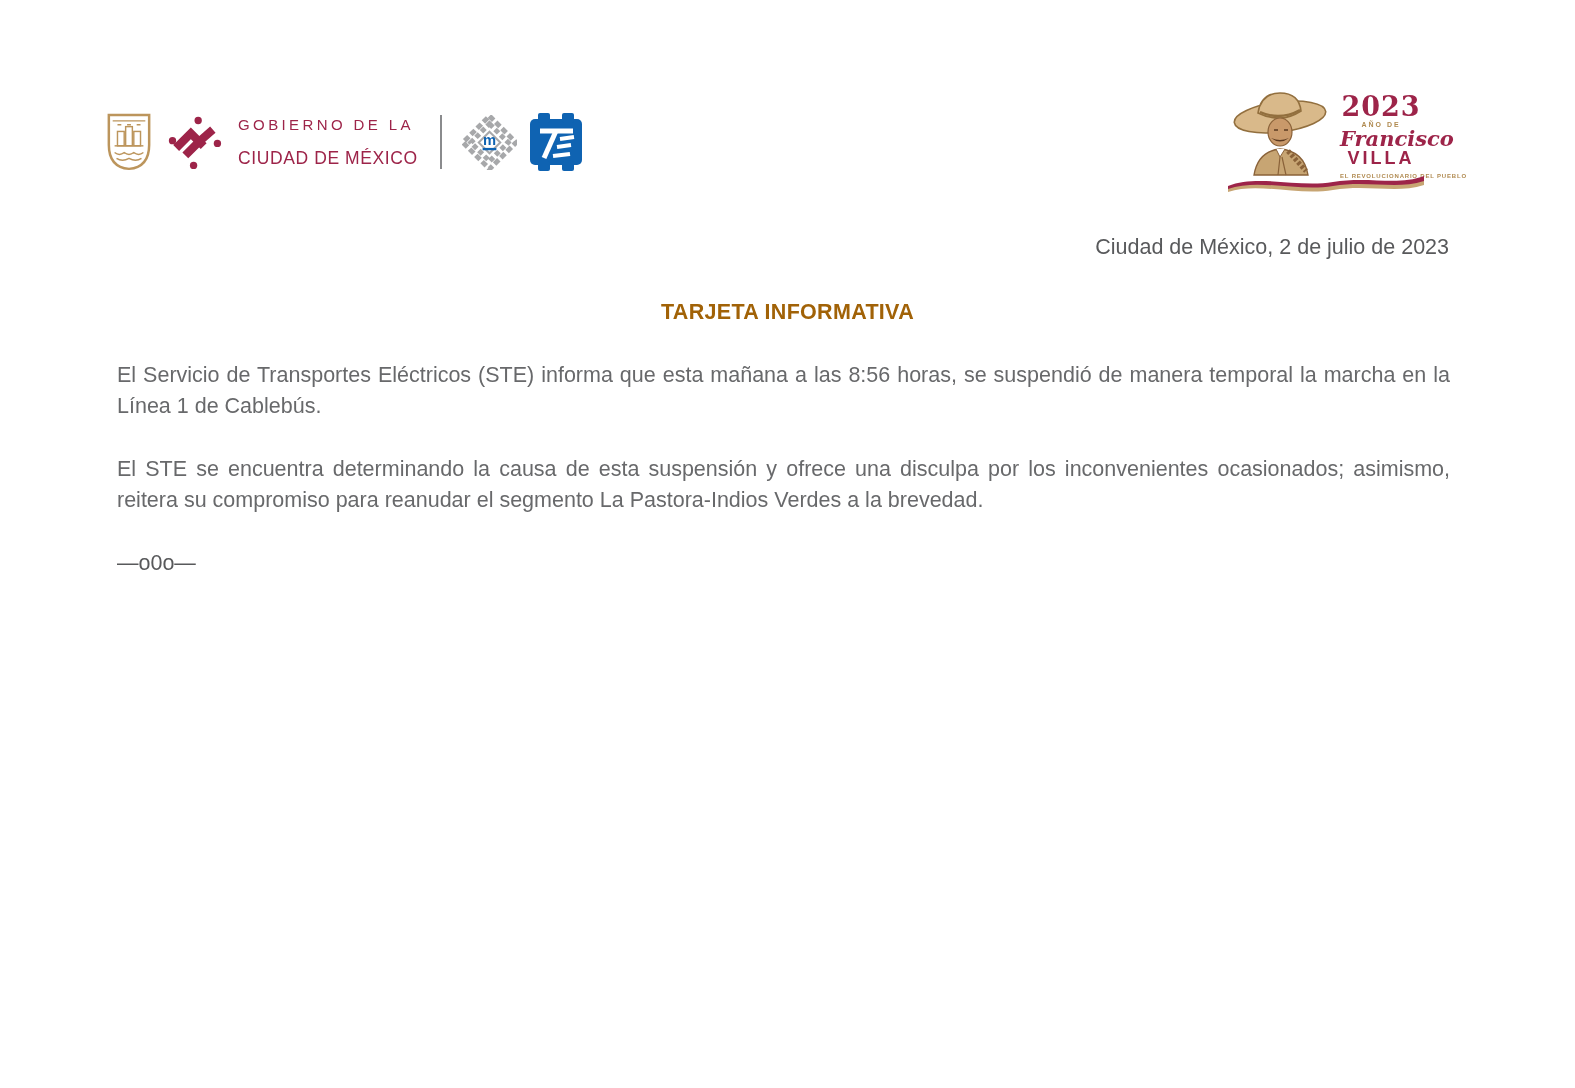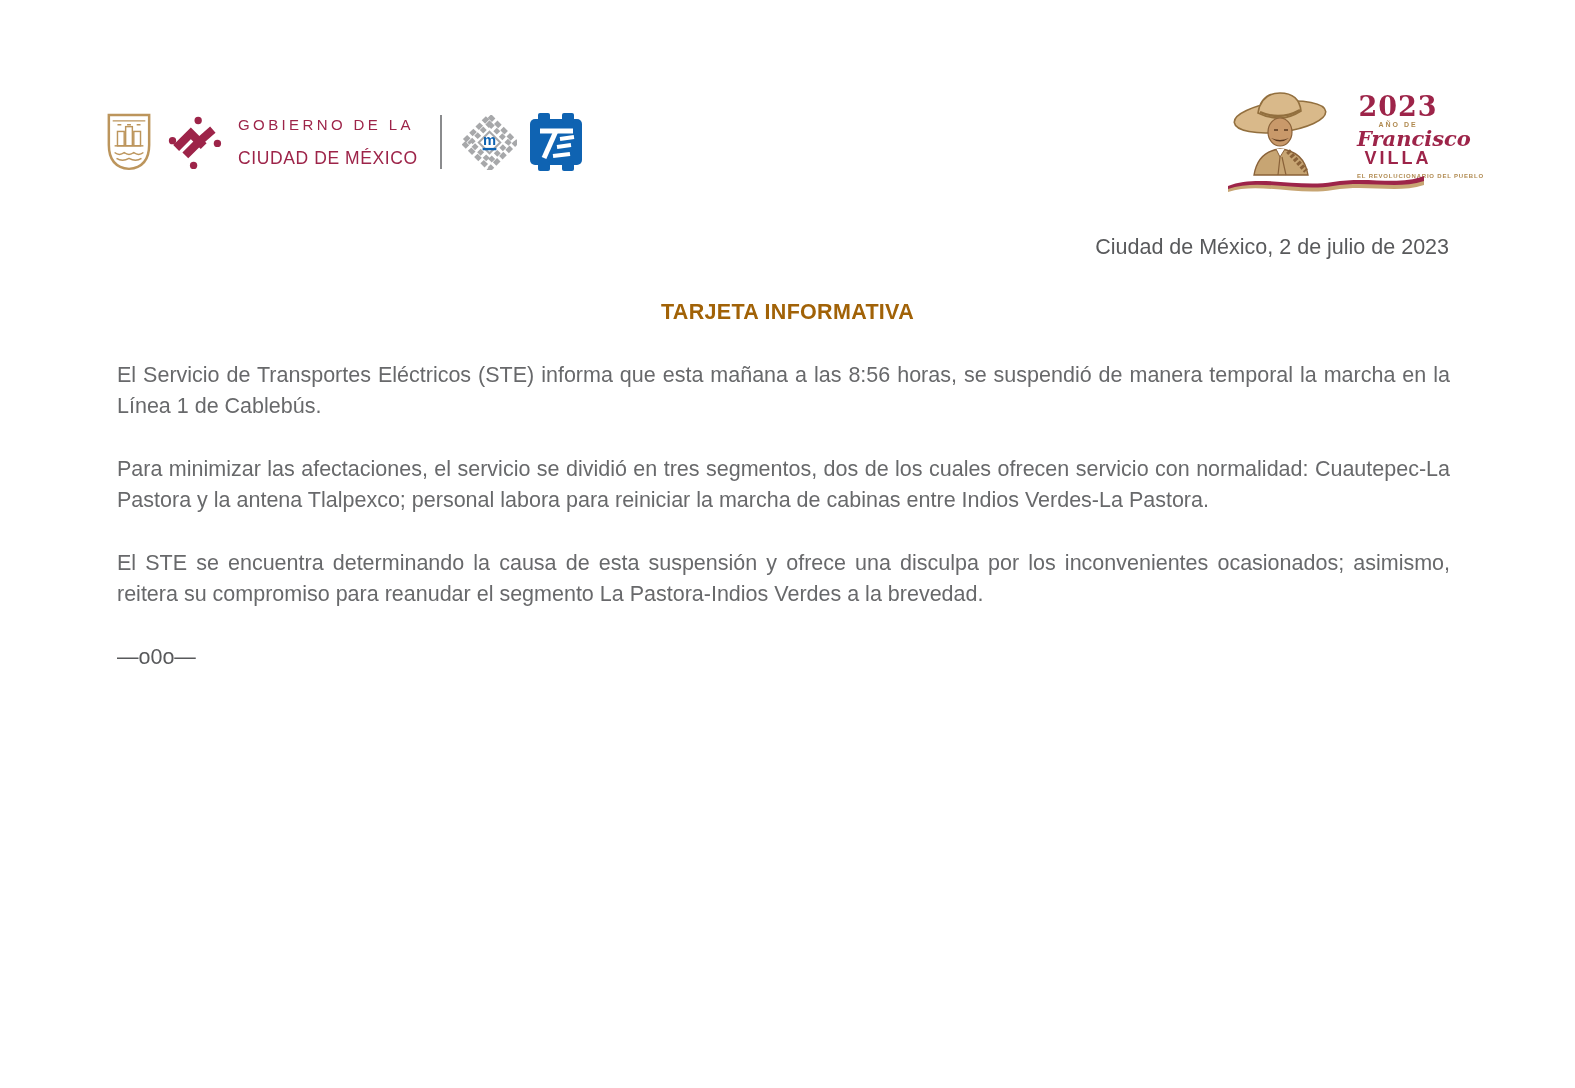--- a/index.html
+++ b/index.html
@@ -23,21 +23,21 @@
   .gov-line1 { font-size:15px; letter-spacing:3.4px; font-weight:400; white-space:nowrap; }
   .gov-line2 { font-size:17.5px; letter-spacing:0.6px; font-weight:400; white-space:nowrap; margin-top:15px; }
   .header-divider { width:2px; height:54px; background:#8a8b8d; margin:0 20px 0 22px; }
   .mi-box { width:55px; height:55px; }
   .te-box { width:62px; height:62px; margin-left:8px; }
 
   
   .villa {
     position:absolute; left:1228px; top:86px; width:196px; height:110px;
   }
-  .villa-inner { display:flex; align-items:flex-end;gap:17px; }
+  .villa-inner { display:flex; align-items:flex-end; }
   .villa-portrait { width:110px; height:92px; flex:0 0 auto; }
   .villa-textblock { margin-left:2px; margin-top:8px; text-align:center; width:82px; }
   .villa-year { font-family:"DejaVu Serif", serif; font-weight:700; font-size:27px; color:#9d2449; line-height:26px; letter-spacing:1px; }
   .villa-anode { font-size:7px; letter-spacing:2px; color:#b08a50; font-weight:700; margin-top:1px; }
   .villa-script { font-family:"DejaVu Serif", serif; font-style:italic; font-weight:700; font-size:21px; color:#9d2449; line-height:21px; }
   .villa-caps { font-size:18px; font-weight:700; letter-spacing:3px; color:#9d2449; line-height:19px; }
   .villa-tagline { font-size:6px; letter-spacing:0.8px; color:#b08a50; font-weight:700; margin-top:5px; white-space:nowrap; }
   .villa-wave { position:absolute; left:0; bottom:0; width:196px; height:24px; }
 
   
@@ -153,19 +153,18 @@
       <path d="M0,14 C30,2 70,16 105,10 C140,4 170,14 196,4 L196,9 C168,18 140,8 105,14 C70,20 30,6 0,17 Z" fill="#9d2449"></path>
     </svg>
   </div>
 
   <div class="date-line">Ciudad de México, 2 de julio de 2023</div>
 
   <div class="doc-title">TARJETA INFORMATIVA</div>
 
   <div class="content">
     <p>El Servicio de Transportes Eléctricos (STE) informa que esta mañana a las 8:56 horas, se suspendió de manera temporal la marcha en la Línea 1 de Cablebús.</p>
-    <p>Para minimizar las afectaciones, el servicio se dividió en tres segmentos, dos de los cuales ofrecen servicio con normalidad: Cuautepec-La Pastora y la antena Tlalpexco; personal labora para reiniciar la marcha de cabinas entre Indios Verdes-La Pastora.</p>
     <p>El STE se encuentra determinando la causa de esta suspensión y ofrece una disculpa por los inconvenientes ocasionados; asimismo, reitera su compromiso para reanudar el segmento La Pastora-Indios Verdes a la brevedad.</p>
     <div class="separator">—o0o—</div>
   </div>
 
 
 </div>
 
 </body></html>

